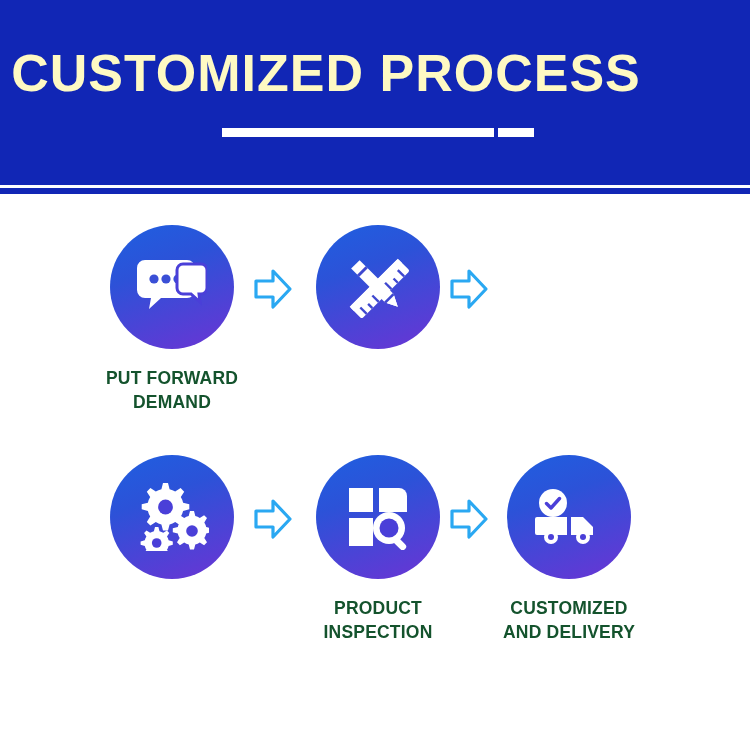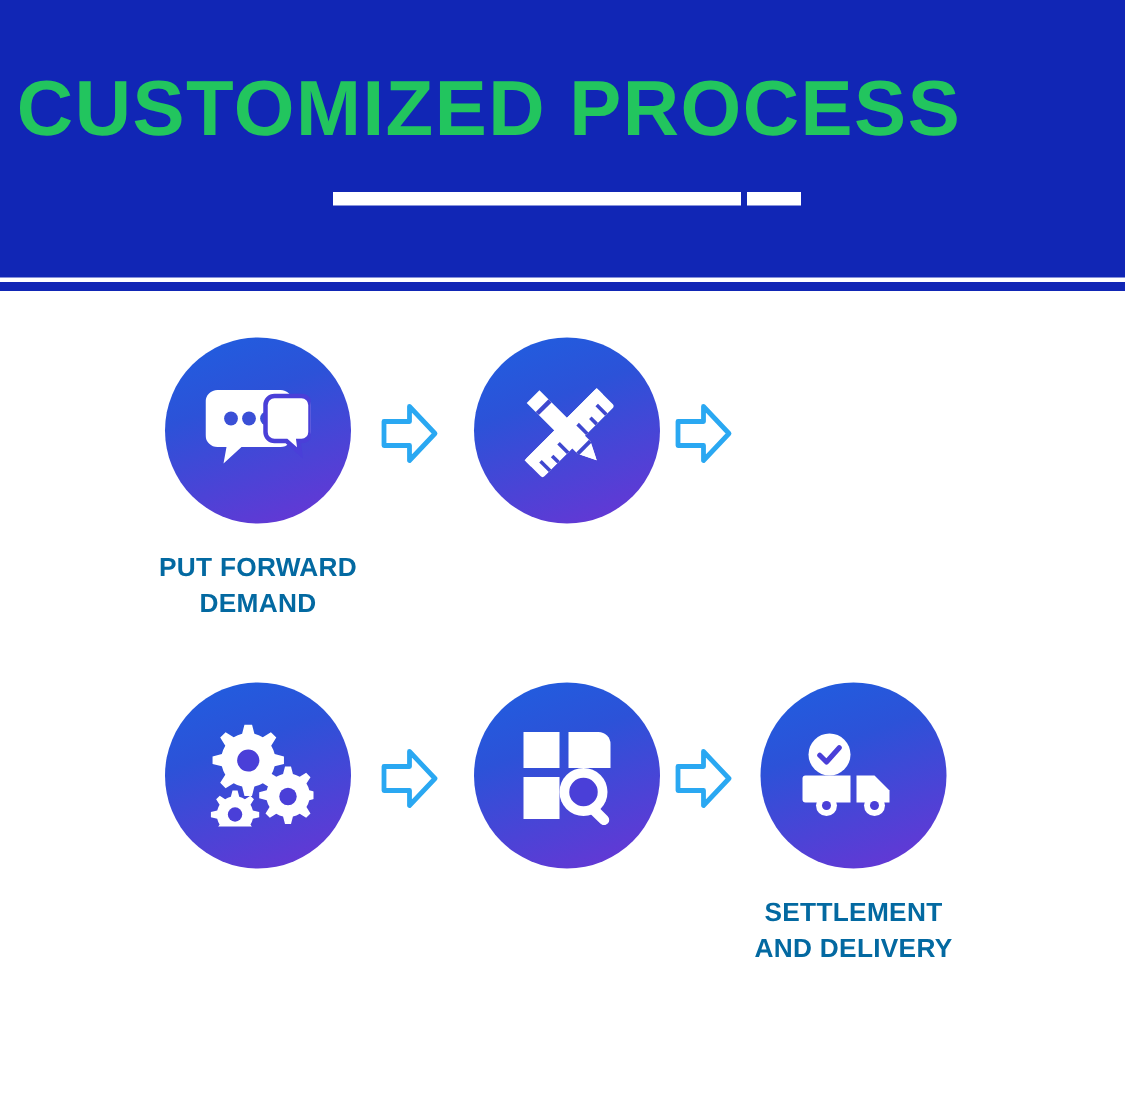--- a/index.html
+++ b/index.html
@@ -28,21 +28,21 @@
     width: 750px;
     height: 185px;
     background: #1126b5;
   }
   .header-title {
     position: absolute;
     left: 0;
     top: 38px;
     width: 652px;
     text-align: center;
-    color: #22c55e;
+    color: #fef9c3;
     font-size: 52px;
     font-weight: bold;
     letter-spacing: 1px;
     line-height: 70px;
     font-family: "Liberation Sans", sans-serif;
   }
   .header-rule {
     position: absolute;
     left: 222px;
     top: 128px;
@@ -107,21 +107,21 @@
     border-radius: 50%;
     background: linear-gradient(160deg, #1f5fe0 0%, #2c52d8 35%, #6b34d4 100%);
     display: flex;
     align-items: center;
     justify-content: center;
   }
   .circle svg { display: block; }
 
   .caption {
     margin-top: 17px;
-    color: #0369a1;
+    color: #14532d;
     font-size: 17.5px;
     font-weight: bold;
     line-height: 24px;
     letter-spacing: 0.2px;
     white-space: pre-line;
     font-family: "Liberation Sans", sans-serif;
   }
 
   
   .arrow {
@@ -245,20 +245,22 @@
             <svg width="66" height="66" viewBox="0 0 66 66">
               <path d="M4 4 h24 v24 h-24 Z" fill="#ffffff"></path>
               <path d="M34 4 h20 a8 8 0 0 1 8 8 v16 h-28 Z" fill="#ffffff"></path>
               <path d="M4 34 h24 v28 h-24 Z" fill="#ffffff"></path>
               <circle cx="44" cy="44" r="16" fill="#ffffff"></circle>
               <circle cx="44" cy="44" r="9.5" fill="#4a3fd8"></circle>
               <rect x="52" y="52" width="15" height="7" rx="3.5" transform="rotate(45 52 52)" fill="#ffffff"></rect>
             </svg>
           </span>
         </div>
+        <div class="caption">PRODUCT
+INSPECTION</div>
       </div>
 
       <div class="arrow arrow-b">
         <svg width="40" height="42" viewBox="0 0 40 42">
           <path d="M3 13 H20 V3 L37 21 L20 39 V29 H3 Z" fill="none" stroke="#2aa8f2" stroke-width="3.2" stroke-linejoin="round"></path>
         </svg>
       </div>
 
       <div class="step step-3">
         <div class="circle">
@@ -268,19 +270,19 @@
               <path d="M13.5 16.5 l4.5 4.5 l8.5-9.5" fill="none" stroke="#4a3fd8" stroke-width="3.4" stroke-linecap="round" stroke-linejoin="round"></path>
               <path d="M4 30 h30 v18 h-30 a2 2 0 0 1-2-2 v-14 a2 2 0 0 1 2-2 Z" fill="#ffffff"></path>
               <path d="M38 30 h12 l10 10 v8 h-22 Z" fill="#ffffff"></path>
               <circle cx="18" cy="50" r="7" fill="#ffffff"></circle>
               <circle cx="18" cy="50" r="3" fill="#4a3fd8"></circle>
               <circle cx="50" cy="50" r="7" fill="#ffffff"></circle>
               <circle cx="50" cy="50" r="3" fill="#4a3fd8"></circle>
             </svg>
           </span>
         </div>
-        <div class="caption">SETTLEMENT
+        <div class="caption">CUSTOMIZED
 AND DELIVERY</div>
       </div>
 
     </div>
   </div>
 </div>
 
 </body></html>

